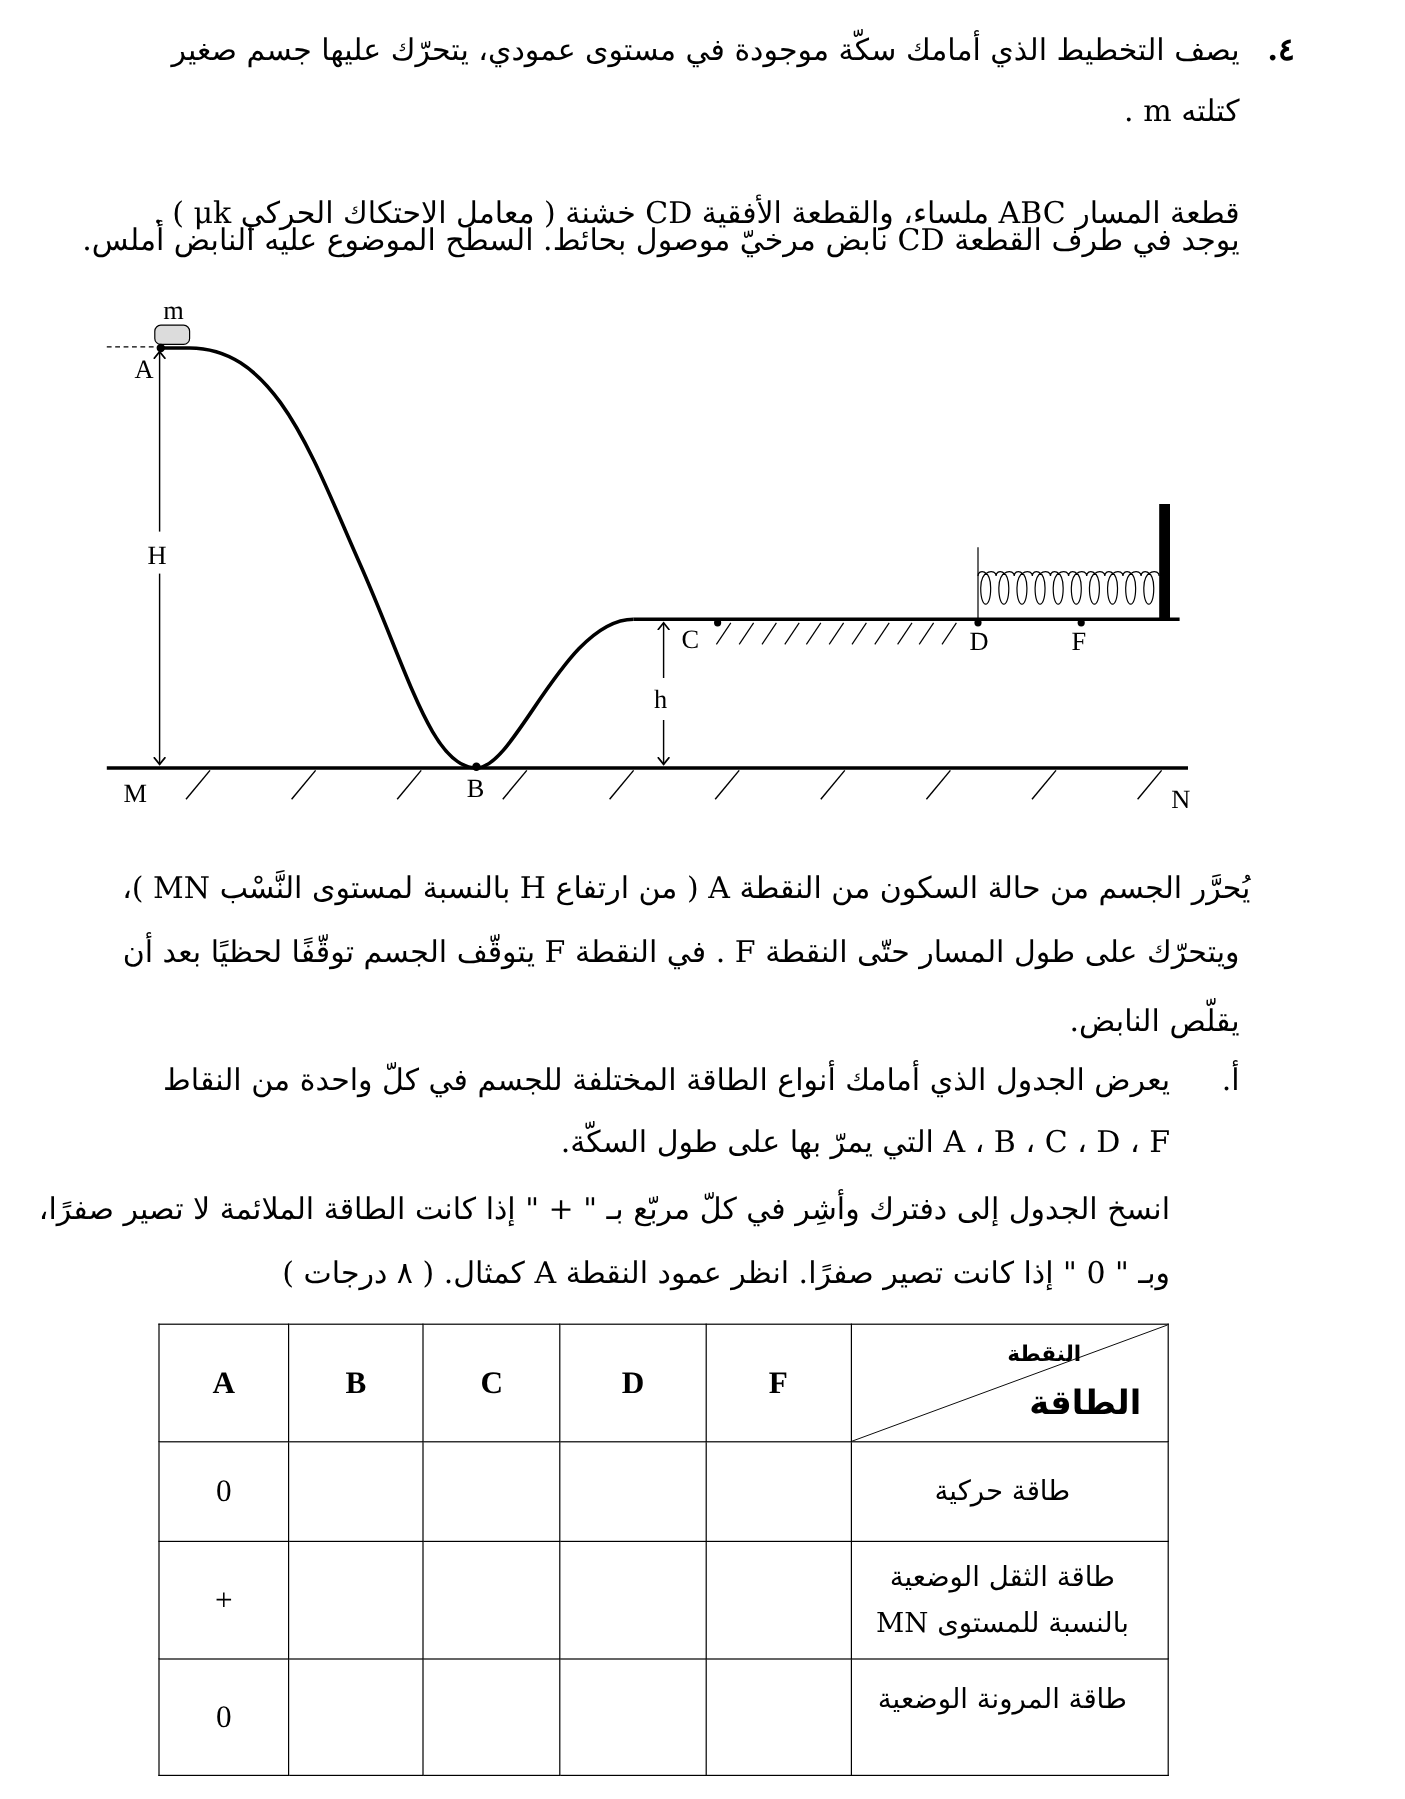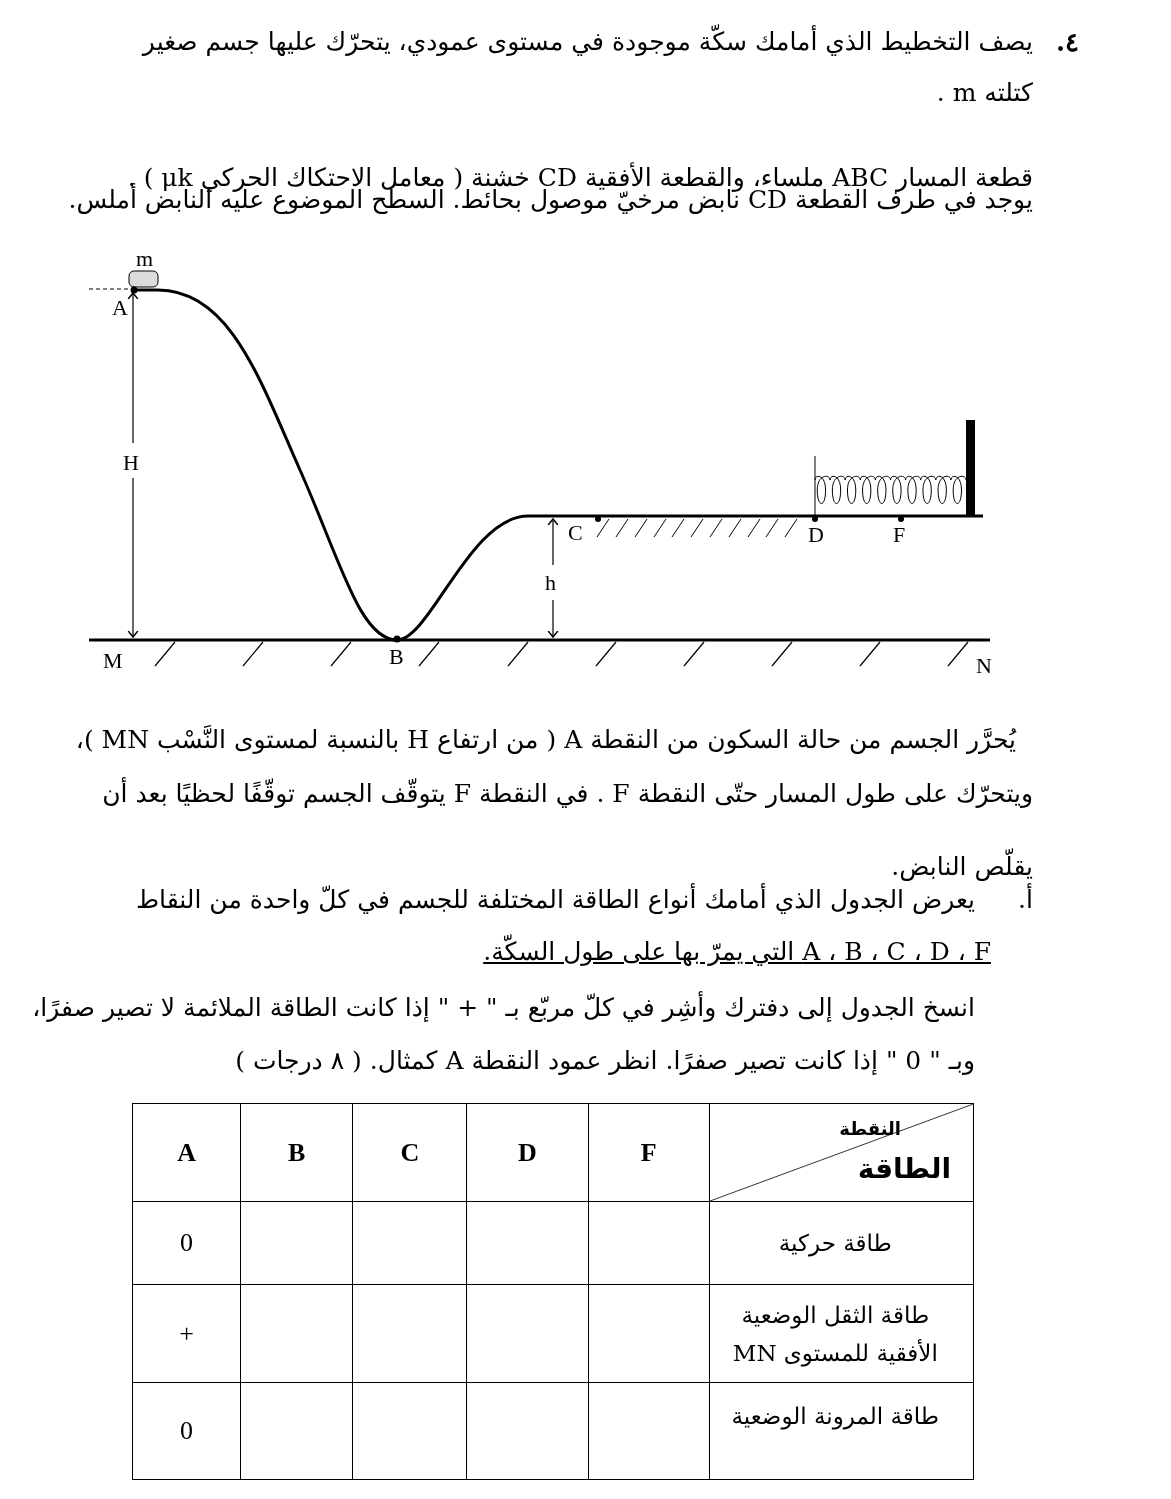--- a/index.html
+++ b/index.html
@@ -119,27 +119,27 @@
 
   <text x="112" y="315">A</text>
   <text x="389" y="664">B</text>
   <text x="568" y="540">C</text>
   <text x="808" y="542">D</text>
   <text x="893" y="542">F</text>
   <text x="103" y="668">M</text>
   <text x="976" y="673">N</text>
 </svg>
 
-<div class="line" style="top:722px; right:155px;text-align:right;">يُحرَّر الجسم من حالة السكون من النقطة  A  ( من ارتفاع  H  بالنسبة لمستوى النَّسْب  MN )،</div>
+<div class="line" style="top:722px; right:129px;text-align:right;">يُحرَّر الجسم من حالة السكون من النقطة  A  ( من ارتفاع  H  بالنسبة لمستوى النَّسْب  MN )،</div>
 <div class="line" style="top:776px;">ويتحرّك على طول المسار حتّى النقطة  F . في النقطة  F  يتوقّف الجسم توقّفًا لحظيًا بعد أن</div>
-<div class="line" style="top:833px;margin-top:16px;">يقلّص النابض.</div>
+<div class="line" style="top:833px;">يقلّص النابض.</div>
 
 <div class="subnum">أ.</div>
 <div class="line" style="top:882px; right:196px;">يعرض الجدول الذي أمامك أنواع الطاقة المختلفة للجسم في كلّ واحدة من النقاط</div>
-<div class="line" style="top:934px; right:180px;text-decoration:underline;">A ، B ، C ، D ، F  التي يمرّ بها على طول السكّة.</div>
+<div class="line" style="top:934px; right:196px;">A ، B ، C ، D ، F  التي يمرّ بها على طول السكّة.</div>
 <div class="line" style="top:990px; right:196px;">انسخ الجدول إلى دفترك وأشِر في كلّ مربّع بـ " + " إذا كانت الطاقة الملائمة لا تصير صفرًا،</div>
 <div class="line" style="top:1043px; right:196px;">وبـ " 0 " إذا كانت تصير صفرًا.  انظر عمود النقطة  A  كمثال.   ( ٨ درجات )</div>
 
 <table class="energy">
   <tbody>
       <tr class="hdr">
     <td class="col" style="width:107px;">A</td>
     <td class="col" style="width:111px;">B</td>
     <td class="col" style="width:113px;">C</td>
     <td class="col" style="width:120px;">D</td>
@@ -161,21 +161,21 @@
     <td class="rowlabel">طاقة حركية</td>
   </tr>
   <tr class="r2">
     <td class="cellval">+</td>
     <td class="cellval"></td>
     <td class="cellval"></td>
     <td class="cellval"></td>
     <td class="cellval"></td>
     <td class="rowlabel">
       <div>طاقة الثقل الوضعية</div>
-      <div>الأفقية للمستوى MN</div>
+      <div>بالنسبة للمستوى MN</div>
     </td>
   </tr>
   <tr class="r3">
     <td class="cellval">0</td>
     <td class="cellval"></td>
     <td class="cellval"></td>
     <td class="cellval"></td>
     <td class="cellval"></td>
     <td class="rowlabel top">طاقة المرونة الوضعية</td>
   </tr>

